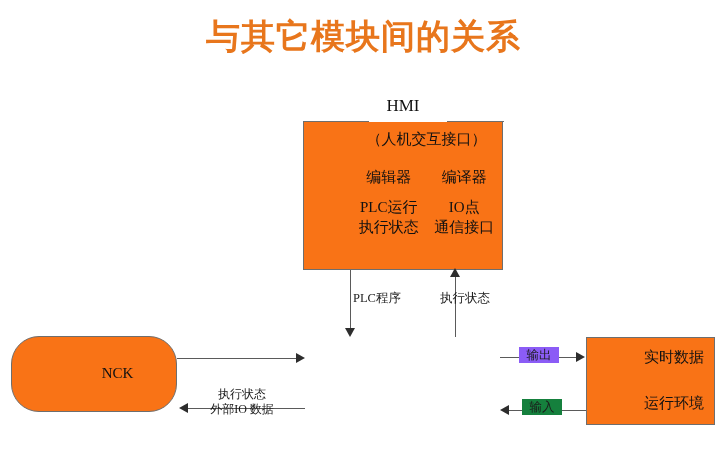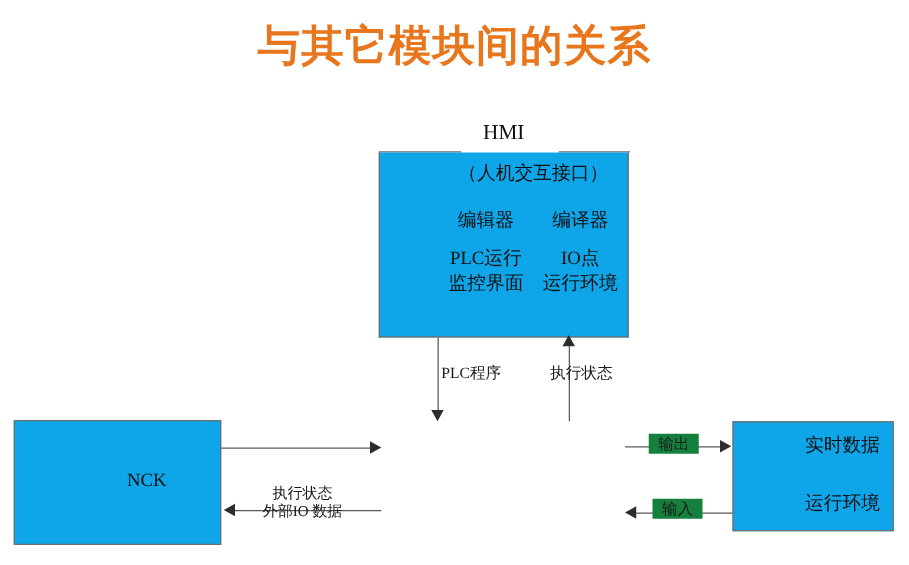--- a/index.html
+++ b/index.html
@@ -31,21 +31,21 @@
     letter-spacing: 1px;
     color: #E8761C;
     white-space: nowrap;
   }
 
   
   .box {
     position: absolute;
     box-sizing: border-box;
     border: 1.4px solid #6e6e6e;
-    background: #0ea5e9;
+    background: #f97316;
     display: flex;
     flex-direction: column;
     justify-content: center;
     color: #111111;
     font-size: 15px;
     line-height: 1.45;
     text-align: center;
     padding-left: 47px;
   }
 
@@ -92,21 +92,22 @@
     justify-items: center;
     font-size: 15px;
     line-height: 1.35;
   }
   .hmi-cell { white-space: pre-line; }
 
   #box-nck {
     left: 11px;
     top: 336px;
     width: 166px;
-    height: 100px;
+    height: 76px;
+    border-radius: 28px;
   }
   #box-plc {
     left: 305px;
     top: 337px;
     width: 195px;
     height: 97px;
   }
   #box-rt {
     left: 586px;
     top: 337px;
@@ -176,23 +177,23 @@
   <div id="slide-title">与其它模块间的关系</div>
   <div id="box-hmi-topline-left"></div>
   <div id="box-hmi-topline-right"></div>
 
   <div class="box" id="box-hmi">
     <div class="hmi-sub">（人机交互接口）</div>
     <div class="hmi-grid">
       <div class="hmi-cell">编辑器</div>
       <div class="hmi-cell">编译器</div>
       <div class="hmi-cell">PLC运行
-监控界面</div>
+执行状态</div>
       <div class="hmi-cell">IO点
-运行环境</div>
+通信接口</div>
     </div>
   </div>
 
   <div class="box" id="box-nck">
     <div class="box-line-1">NCK</div>
   </div>
 
 
   <div class="box" id="box-rt">
     <div class="box-line-1">实时数据</div>
@@ -210,19 +211,19 @@
   <div class="hline" style="left:177px; top:358px; width:120px;"></div>
   <div class="arrow arrow-right" style="left:296px; top:353px;"></div>
 
   <div class="hline" style="left:188px; top:408px; width:117px;"></div>
   <div class="arrow arrow-left" style="left:179px; top:403px;"></div>
   <div class="edge-label edge-label-sm" style="left:196px; top:387px; width:92px;">执行状态
 外部IO 数据</div>
 
   <div class="hline" style="left:500px; top:357px; width:77px;"></div>
   <div class="arrow arrow-right" style="left:576px; top:352px;"></div>
-  <div class="edge-label" style="left:519px; top:347px; width:40px; background:#15803d;">输出</div>
+  <div class="edge-label" style="left:519px; top:347px; width:40px; background:#8b5cf6;">输出</div>
 
   <div class="hline" style="left:509px; top:410px; width:77px;"></div>
   <div class="arrow arrow-left" style="left:500px; top:405px;"></div>
   <div class="edge-label" style="left:522px; top:399px; width:40px; background:#15803d;">输入</div>
 
 </div>
 
 </body></html>

